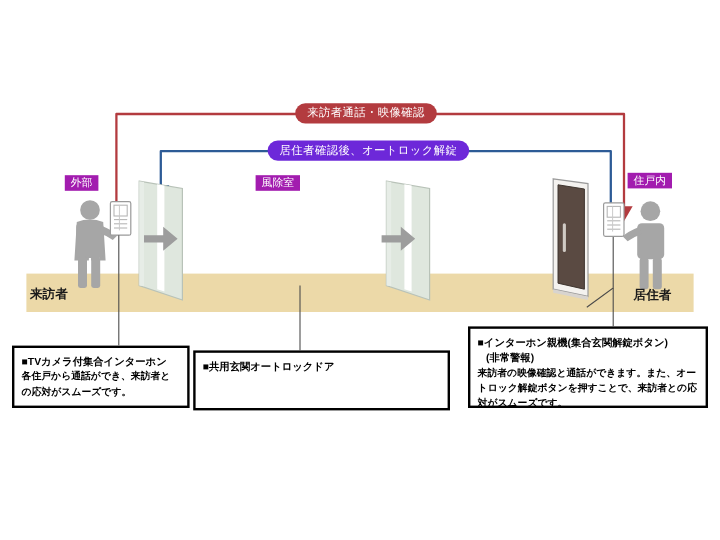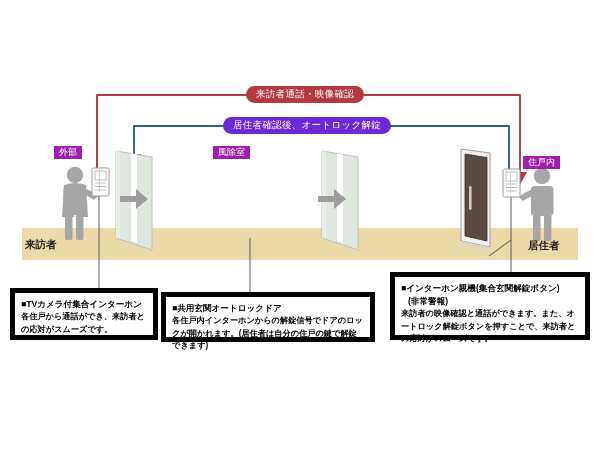--- a/index.html
+++ b/index.html
@@ -61,21 +61,21 @@
     position: absolute;
     font-size: 10.5px;
     font-weight: bold;
     color: #1a1a1a;
     white-space: nowrap;
   }
 
   
   .caption {
     position: absolute;
-    border: 5px solid #000000;
+    border: 2px solid #000000;
     background: #ffffff;
     box-sizing: border-box;
     padding: 5px 6px 4px 6px;
   }
   .caption .cap-title {
     font-size: 8.6px;
     font-weight: bold;
     line-height: 12px;
     color: #000000;
     margin: 0 0 1px 0;
@@ -182,33 +182,32 @@
       <path d="M533,189 q-10,4 -14,8 l4,4 q6,-4 12,-6 z"></path>
     </g>
   </svg>
 
   <div class="pill pill-red" style="left:246px; top:86px;">来訪者通話・映像確認</div>
 
   <div class="pill pill-blue" style="left:223px; top:117px;">居住者確認後、オートロック解錠</div>
 
   <div class="zone-tag" style="left:54px; top:146px;">外部</div>
   <div class="zone-tag" style="left:213px; top:146px;">風除室</div>
-  <div class="zone-tag" style="left:523px; top:156px;">住戸内</div>
+  <div class="zone-tag" style="left:523px; top:144px;">住戸内</div>
 
   <div class="ground-label" style="left:25px; top:238px;">来訪者</div>
   <div class="ground-label" style="left:528px; top:239px;">居住者</div>
 
   <div class="caption" style="left:10px; top:288px; width:148px; height:52px;">
     <div class="cap-title">■TVカメラ付集合インターホン</div>
     <div class="cap-body">各住戸から通話ができ、来訪者との応対がスムーズです。</div>
   </div>
 
   <div class="caption" style="left:161px; top:292px; width:214px; height:50px;">
     <div class="cap-title">■共用玄関オートロックドア</div>
-    <div class="cap-body">各住戸内インターホンからの解錠信号でドアのロックが開かれます。(居住者は自分の住戸の鍵で解錠できます)</div>
   </div>
 
   <div class="caption" style="left:390px; top:272px; width:200px; height:68px;">
     <div class="cap-title">■インターホン親機(集合玄関解錠ボタン)</div>
     <div class="cap-title2">(非常警報)</div>
     <div class="cap-body">来訪者の映像確認と通話ができます。また、オートロック解錠ボタンを押すことで、来訪者との応対がスムーズです。</div>
   </div>
 
 </div>
 

